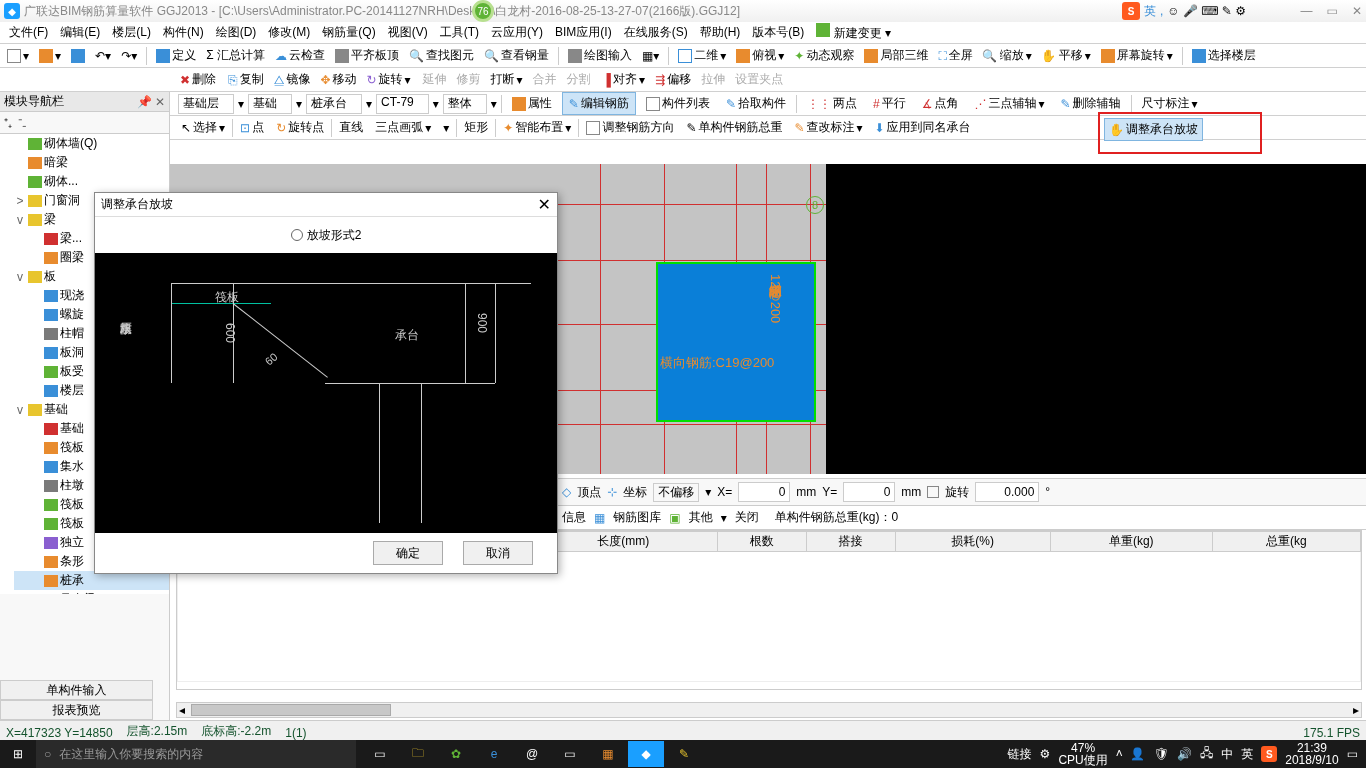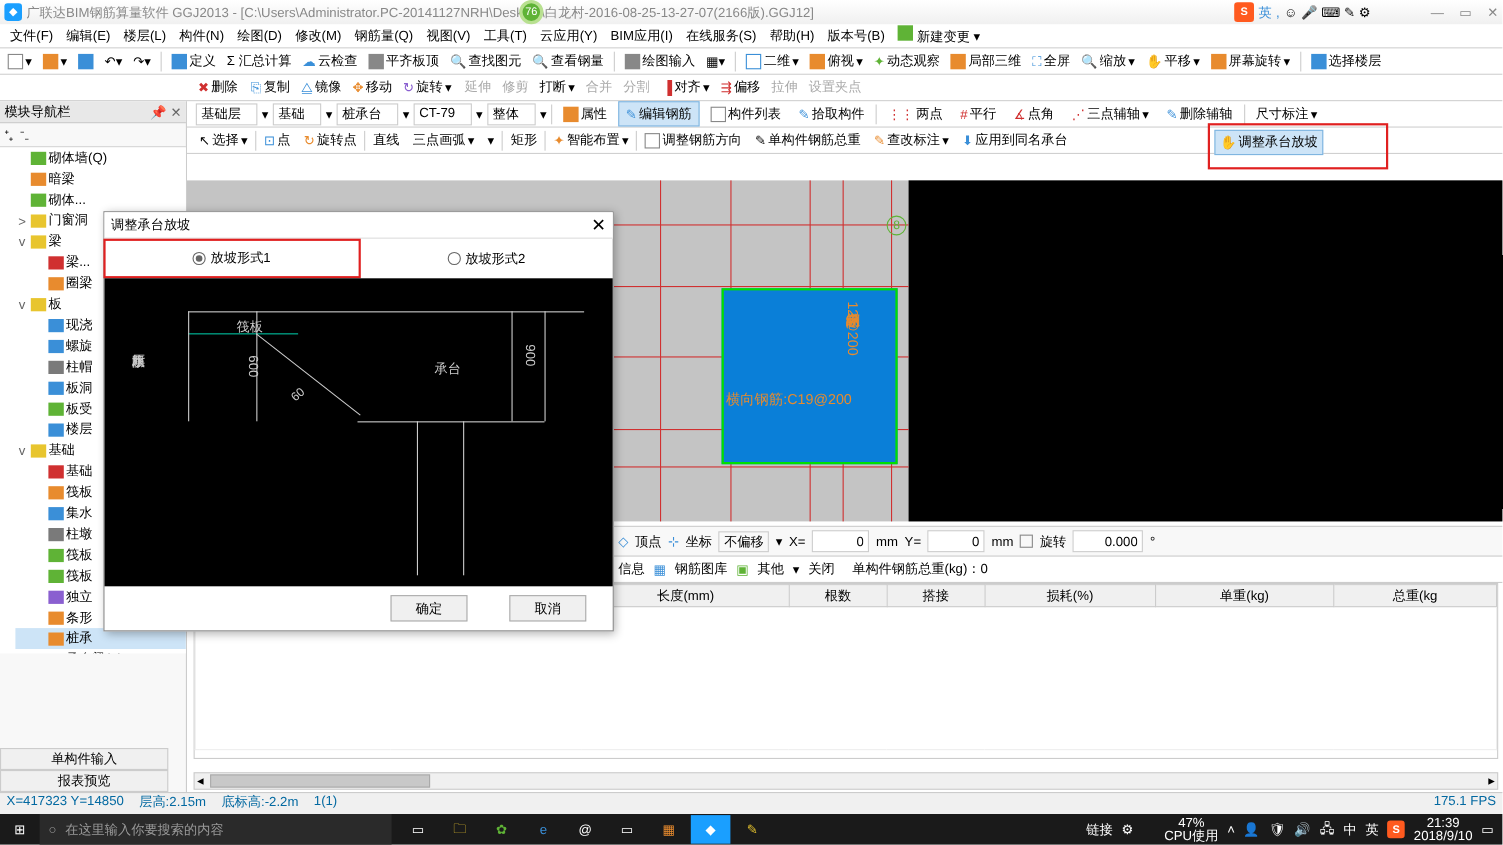--- a/index.html
+++ b/index.html
@@ -61,33 +61,33 @@
 .modal{position:absolute;left:94px;top:192px;width:464px;background:#fff;border:1px solid #888;box-shadow:2px 2px 8px rgba(0,0,0,.3);z-index:100;}
 .modal .mhdr{height:24px;background:#fff;display:flex;align-items:center;padding:0 6px;border-bottom:1px solid #ddd;}
 .modal .mhdr .mt{flex:1;}
 .modal .mhdr .mx{cursor:pointer;font-size:16px;}
 .modal .opts{height:36px;display:flex;align-items:center;}
 .modal .opt{flex:1;display:flex;align-items:center;justify-content:center;gap:4px;}
 .modal .opt.boxed{border:2px solid #e02020;height:36px;margin:-1px 0 0 -1px;}
 .modal .radio{width:12px;height:12px;border:1px solid #666;border-radius:50%;display:inline-flex;align-items:center;justify-content:center;}
 .modal .radio.on::after{content:"";width:6px;height:6px;background:#666;border-radius:50%;}
 .modal .diagram{height:280px;background:#000;position:relative;color:#ccc;}
-.modal .btns{height:40px;display:flex;align-items:center;justify-content:flex-end;gap:38px;padding-right:24px;}
+.modal .btns{height:40px;display:flex;align-items:center;justify-content:flex-end;gap:20px;padding-right:24px;}
 .modal .btns button{width:70px;height:24px;background:#f0f0f0;border:1px solid #aaa;cursor:pointer;}
 .coord-bar{position:absolute;left:556px;top:478px;right:0;height:28px;background:#f8f8f8;border-top:1px solid #ccc;border-bottom:1px solid #ccc;display:flex;align-items:center;padding:0 6px;gap:6px;}
 .coord-bar input{width:52px;height:20px;border:1px solid #ccc;text-align:right;padding:0 4px;}
 .coord-bar .chk{width:12px;height:12px;border:1px solid #888;}
 .info-bar{position:absolute;left:556px;top:506px;right:0;height:24px;display:flex;align-items:center;padding:0 6px;gap:8px;border-bottom:1px solid #ccc;}
 .table-area{position:absolute;left:176px;top:530px;right:4px;height:160px;border:1px solid #ccc;}
 .table-area table{width:100%;border-collapse:collapse;}
 .table-area th{background:#f0f0f0;border:1px solid #ccc;height:20px;font-weight:normal;}
 .table-area td{border:1px solid #eee;height:20px;}
 .scroll-h{position:absolute;left:176px;bottom:50px;right:4px;height:16px;background:#f0f0f0;border:1px solid #ccc;}
 .scroll-h .thumb{position:absolute;left:14px;top:1px;width:200px;height:12px;background:#c8c8c8;border:1px solid #aaa;}
-.statusbar{position:absolute;left:0;bottom:28px;right:0;height:20px;background:#f0f0f0;border-top:1px solid #ccc;display:flex;align-items:flex-start;padding:0 6px;gap:14px;color:#0369a1;}
+.statusbar{position:absolute;left:0;bottom:28px;right:0;height:20px;background:#f0f0f0;border-top:1px solid #ccc;display:flex;align-items:flex-end;padding:0 6px;gap:14px;color:#14532d;}
 .statusbar .right{margin-left:auto;}
 .taskbar{position:absolute;left:0;bottom:0;right:0;height:28px;background:#1a1a1a;display:flex;align-items:center;color:#fff;}
 .taskbar .start{width:36px;height:28px;display:flex;align-items:center;justify-content:center;}
 .taskbar .search{flex:0 0 320px;height:28px;background:#2a2a2a;display:flex;align-items:center;padding:0 8px;color:#999;gap:8px;}
 .taskbar .tray{margin-left:auto;display:flex;align-items:center;gap:8px;padding:0 8px;font-size:11px;}
 .taskbar .apps{display:flex;gap:2px;margin-left:6px;}
 .taskbar .app{width:36px;height:26px;display:flex;align-items:center;justify-content:center;}
 .diag-line{position:absolute;background:#ccc;}
 </style>
 </head>
@@ -477,24 +477,20 @@
   <div class="label-v">纵向钢筋12@200</div>
   <div class="circle8">8</div>
 </div>
 
 <div class="modal">
   <div class="mhdr">
     <span class="mt">调整承台放坡</span>
     <span class="mx">✕</span>
   </div>
   <div class="opts">
-    <div class="opt boxed">
-      <span class="radio on"></span>
-      <span>放坡形式1</span>
-    </div>
     <div class="opt">
       <span class="radio"></span>
       <span>放坡形式2</span>
     </div>
   </div>
   <div class="diagram">
     <div class="diag-line" style="left:76px;top:30px;width:360px;height:1px;"></div>
     <div class="diag-line" style="left:76px;top:50px;width:100px;height:1px;background:#00c0a0;"></div>
     <div style="position:absolute;left:120px;top:36px;">筏板</div>
     <div style="position:absolute;left:300px;top:74px;">承台</div>
@@ -596,21 +592,21 @@
     <div class="app" style="color:#3a8fd8;">e</div>
     <div class="app">@</div>
     <div class="app">▭</div>
     <div class="app" style="color:#e88b2e;">▦</div>
     <div class="app" style="background:#1a9fff;">◆</div>
     <div class="app" style="color:#e8c52e;">✎</div>
   </div>
   <div class="tray">
     <span>链接</span>
     <span>⚙</span>
-    <div style="text-align:center;line-height:12px;margin-left:20px;">
+    <div style="text-align:center;line-height:12px;">
       <div>47%</div>
       <div>CPU使用</div>
     </div>
     <span>˄</span>
     <span>👤</span>
     <span>🛡</span>
     <span>🔊</span>
     <span>🖧</span>
     <span>中</span>
     <span>英</span>

